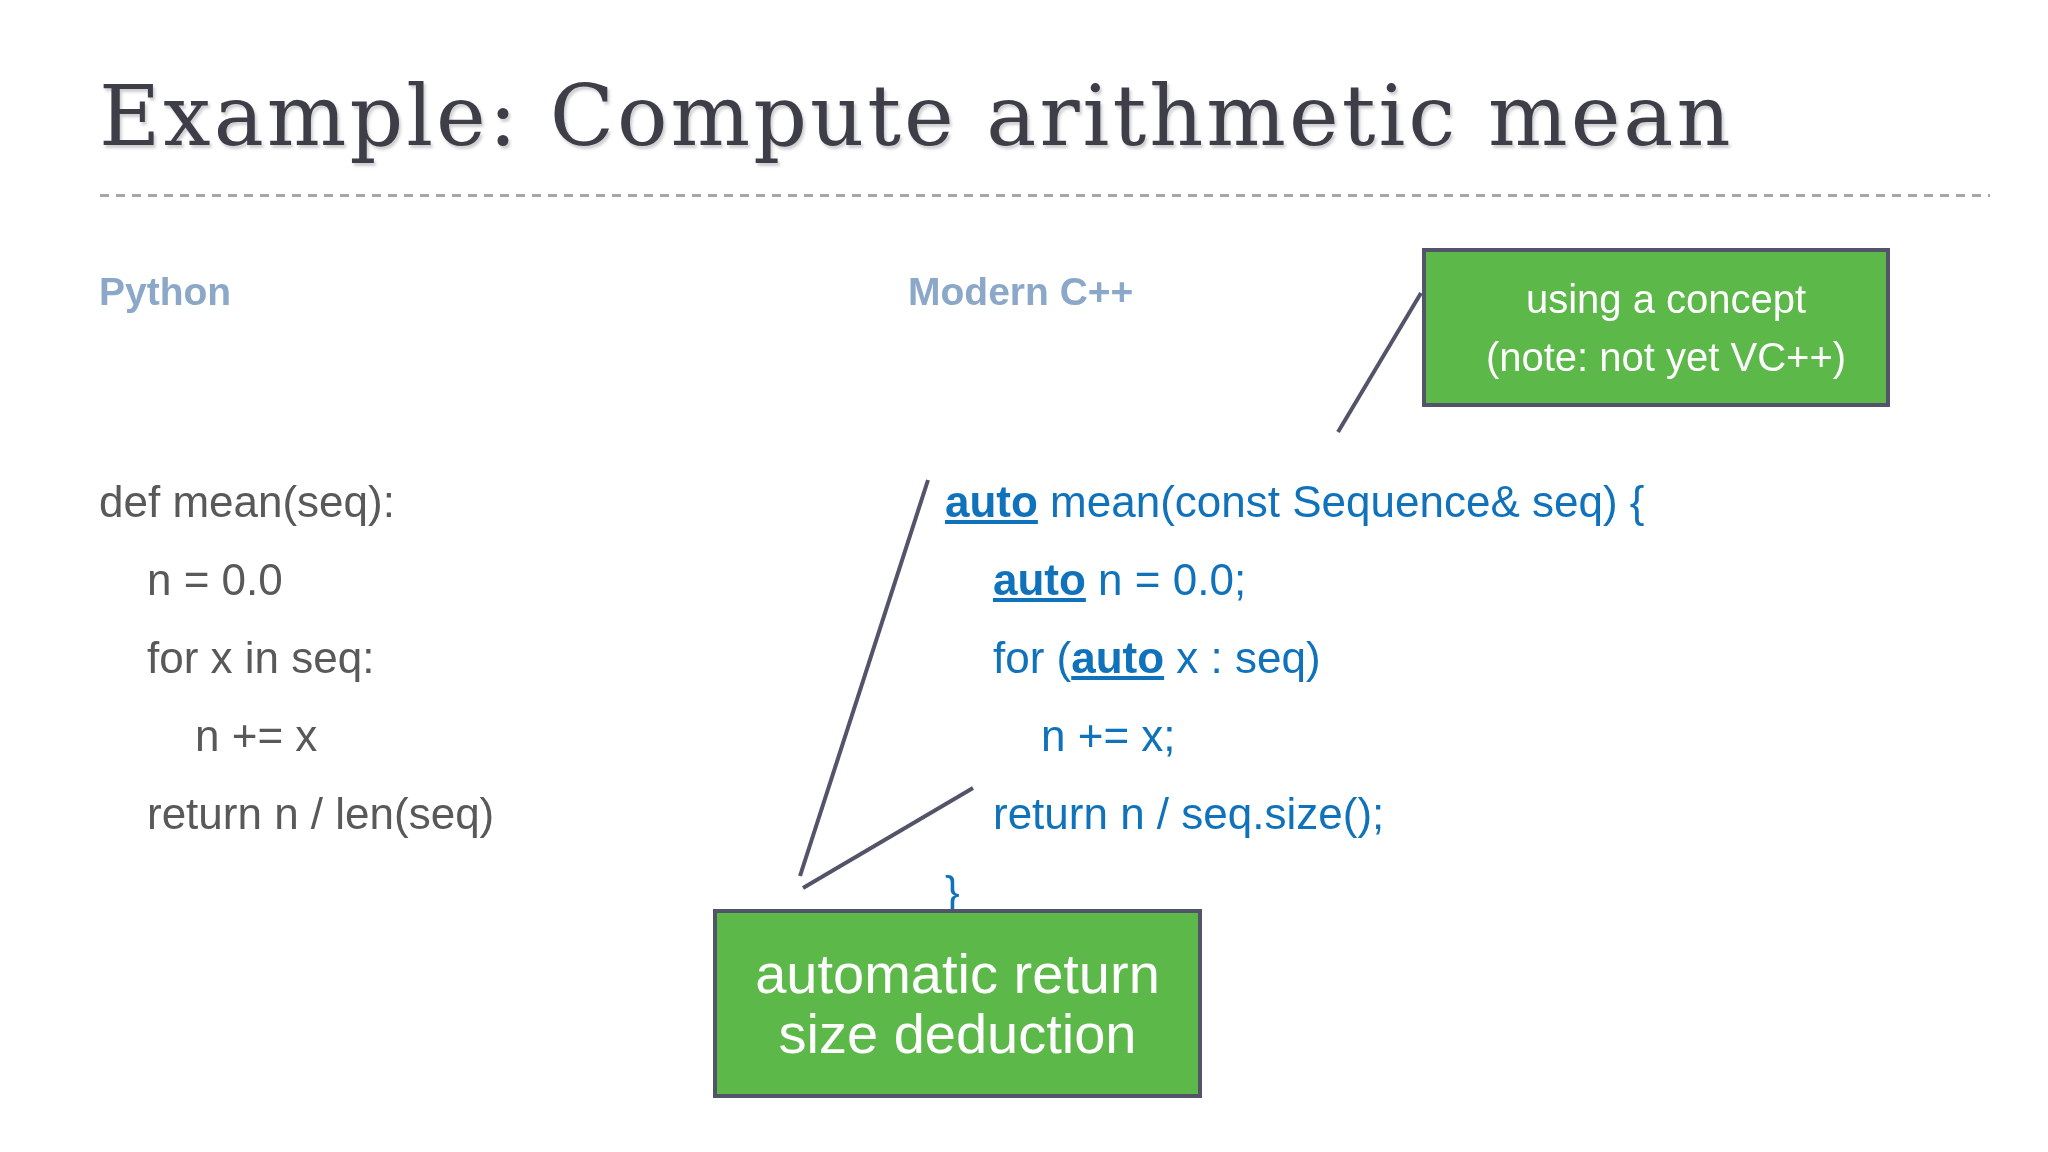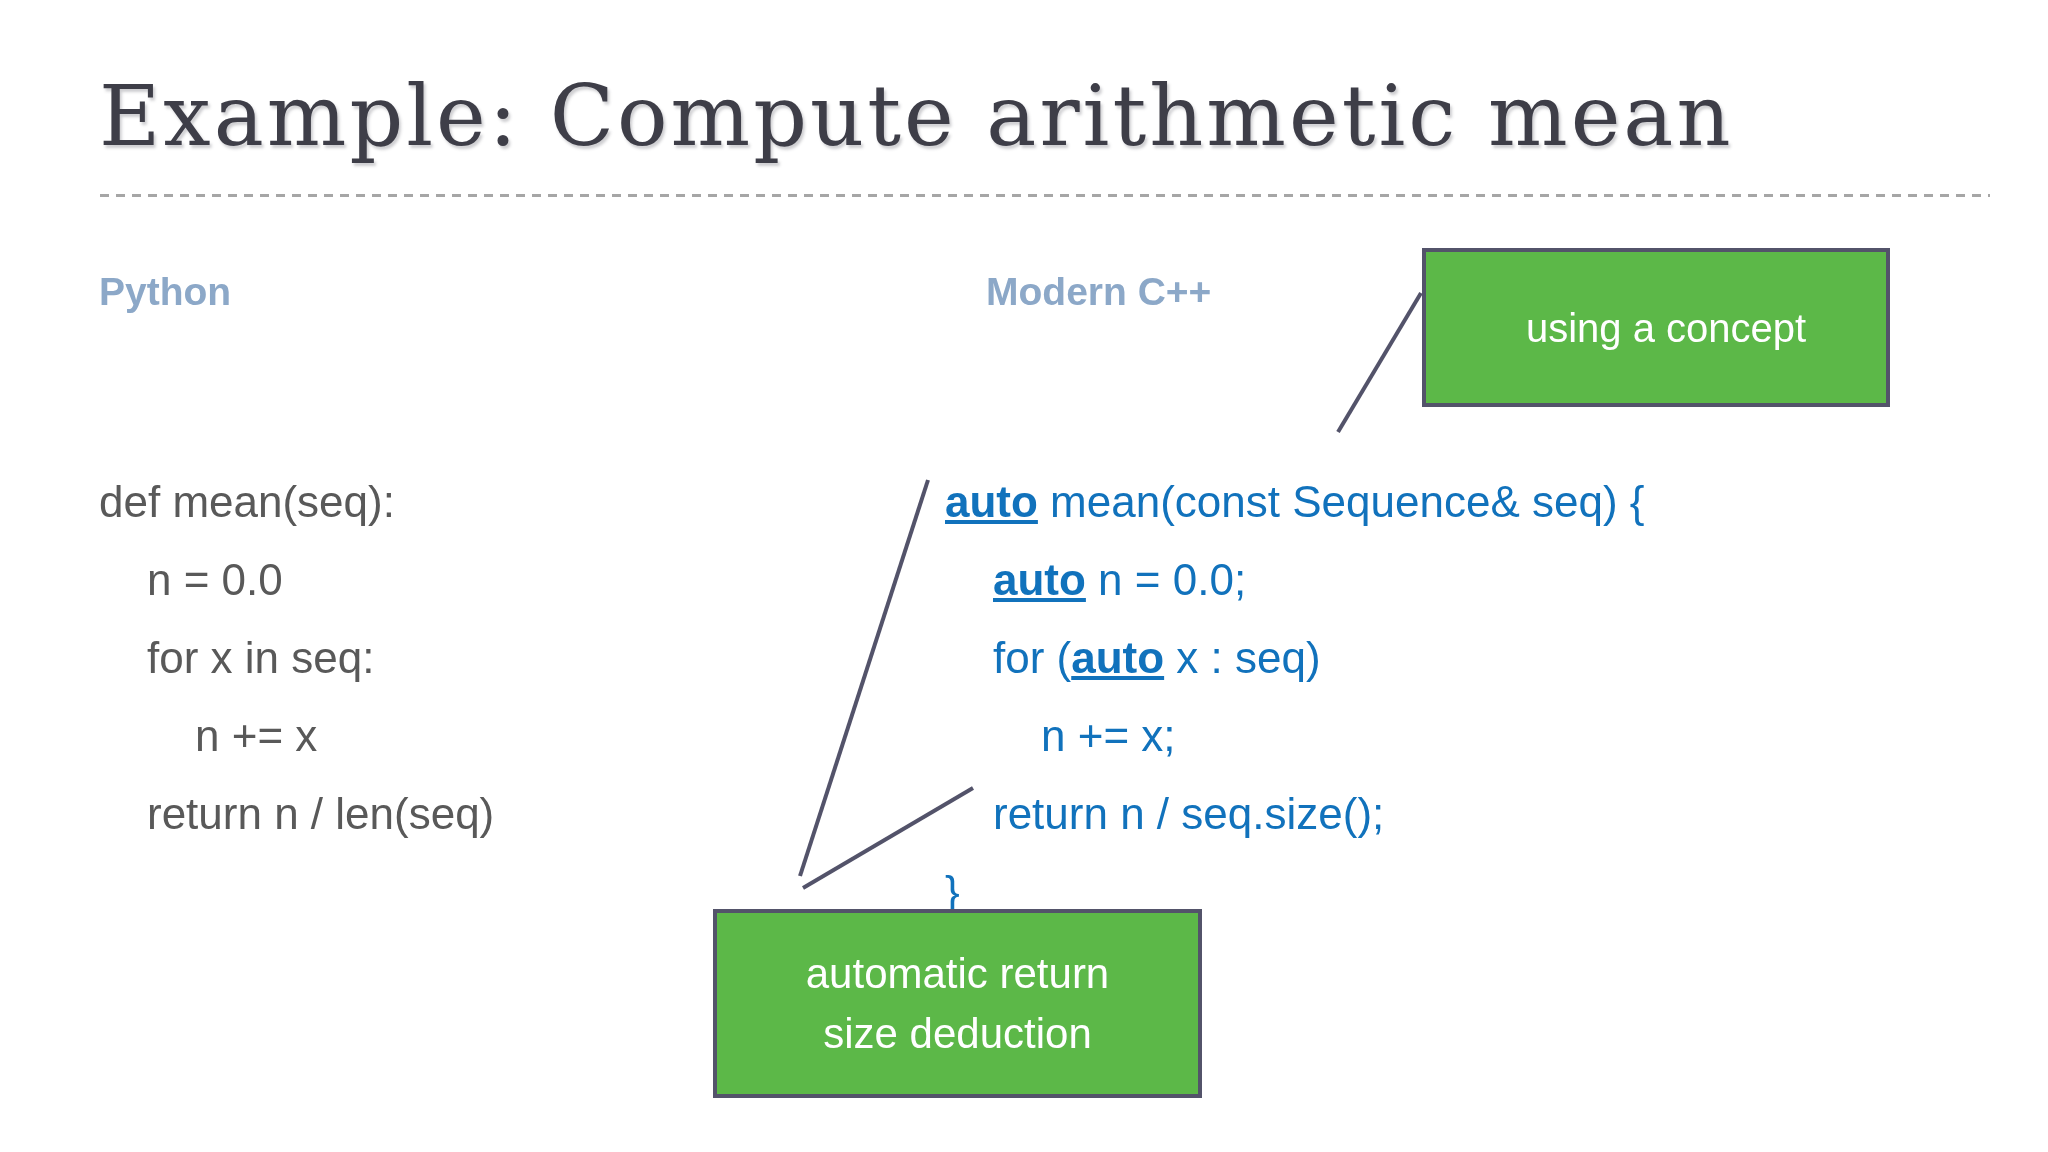--- a/index.html
+++ b/index.html
@@ -27,39 +27,39 @@
   }
   .title-divider{
     position:absolute;left:100px;top:194px;width:1890px;height:3px;
     background:repeating-linear-gradient(90deg,var(--dash) 0 9px,transparent 9px 16px);
   }
   .col-heading{
     position:absolute;top:272px;font-size:39px;font-weight:700;
     color:var(--heading-blue);white-space:nowrap;line-height:1;
   }
   .col-heading.python{left:99px;}
-  .col-heading.cpp{left:986px;}
+  .col-heading.cpp{left:908px;}
   .code{
     position:absolute;top:463px;font-size:44px;line-height:78px;white-space:pre;
   }
   .code.python-code{left:99px;color:var(--code-gray);}
   .code.cpp-code{left:945px;color:var(--code-blue);}
   .code-line{white-space:pre;}
   .kw{font-weight:700;text-decoration:underline;}
   .connectors{
     position:absolute;left:0;top:0;width:2048px;height:1152px;pointer-events:none;
   }
   .connectors line{stroke:var(--border);stroke-width:4px;}
   .callout{
     position:absolute;background:var(--green);border:4px solid var(--border);
     color:#ffffff;display:flex;flex-direction:column;align-items:center;justify-content:center;
     text-align:center;font-size:40px;line-height:58px;white-space:nowrap;
   }
   .callout.concept{left:1422px;top:248px;width:468px;height:159px;padding-left:20px;}
-  .callout.deduction{left:713px;top:909px;width:489px;height:189px;font-size:42px;line-height:60px;}
+  .callout.deduction{left:713px;top:909px;width:489px;height:189px;font-size:56px;line-height:60px;}
 </style>
 </head>
 <body>
 
 <div class="slide">
 
   <h1 class="slide-title">Example: Compute arithmetic mean</h1>
 
   <div class="title-divider"></div>
 
@@ -70,20 +70,21 @@
   <div class="code cpp-code"><div class="code-line" style="padding-left: 0px;"><span class="kw">auto</span><span> mean(const Sequence&amp; seq) {</span></div><div class="code-line" style="padding-left: 48px;"><span class="kw">auto</span><span> n = 0.0;</span></div><div class="code-line" style="padding-left: 48px;"><span>for (</span><span class="kw">auto</span><span> x : seq)</span></div><div class="code-line" style="padding-left: 96px;"><span>n += x;</span></div><div class="code-line" style="padding-left: 48px;"><span>return n / seq.size();</span></div><div class="code-line" style="padding-left: 0px;"><span>}</span></div></div>
 
   <svg class="connectors" viewBox="0 0 2048 1152" xmlns="http://www.w3.org/2000/svg">
     <line x1="1421" y1="293" x2="1338" y2="432"></line>
     <line x1="800" y1="876" x2="928" y2="480"></line>
     <line x1="803" y1="888" x2="973" y2="788"></line>
   </svg>
 
   <div class="callout concept">
     <div>using a concept</div>
+    <div>(note: not yet VC++)</div>
   </div>
 
   <div class="callout deduction">
     <div>automatic return</div>
     <div>size deduction</div>
   </div>
 
 </div>
 
 </body></html>

